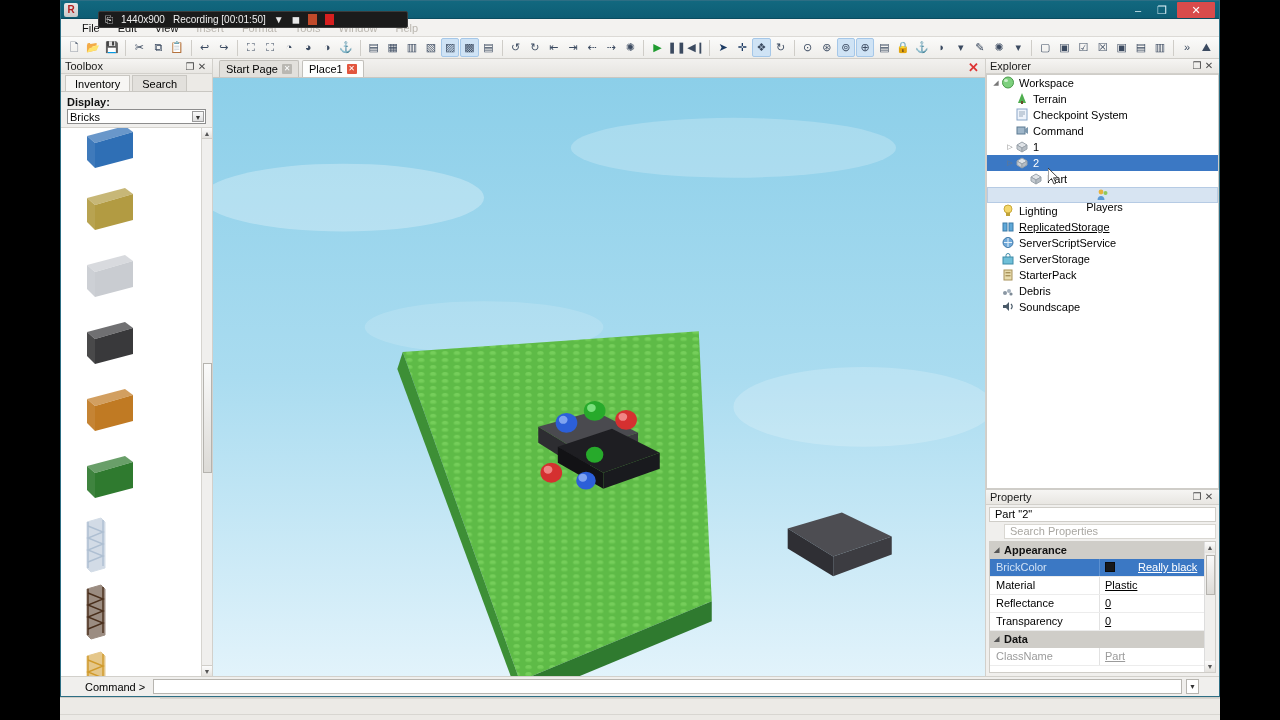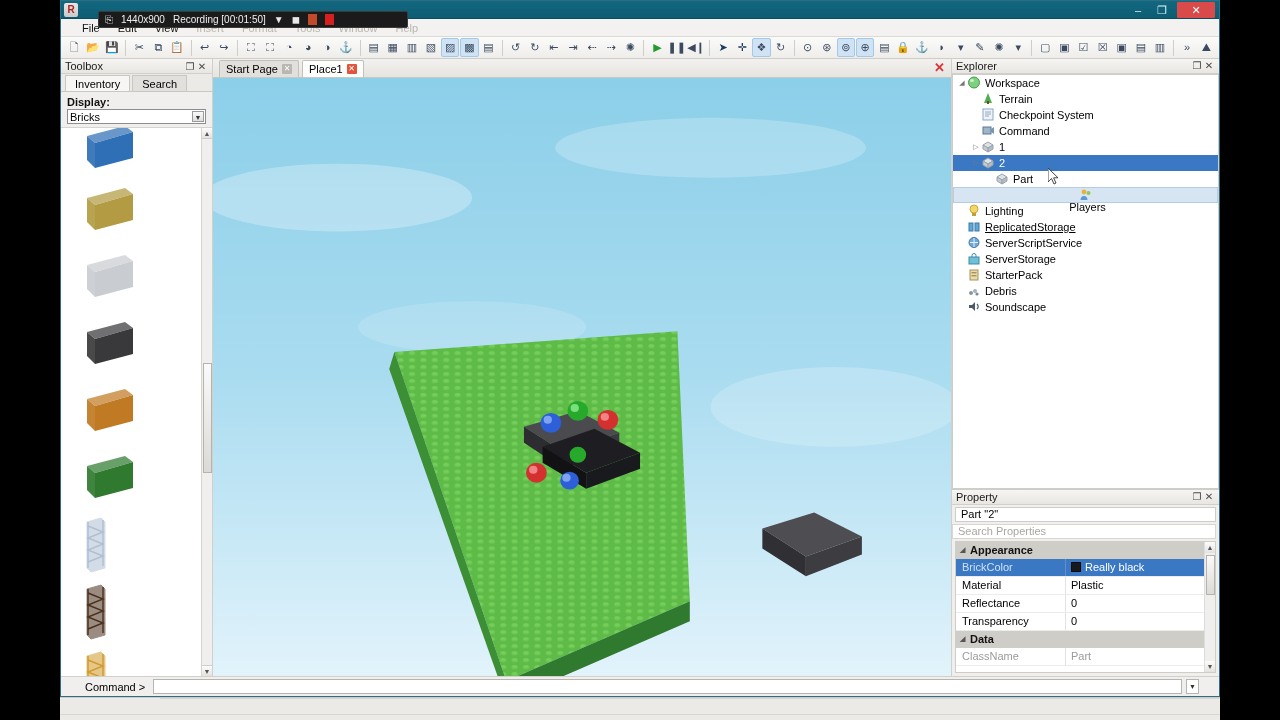--- a/index.html
+++ b/index.html
@@ -94,45 +94,45 @@
   .vtab.active { background:#fdfdfc; }
   .xbox { width:10px; height:10px; font-size:8px; line-height:10px; text-align:center;
           color:#fff; background:#b9b7b2; border-radius:1px; }
   .xbox.red { background:#e2553d; }
   #view-close { position:absolute; right:6px; top:2px; color:#d33; font-size:13px;
                 font-weight:bold; line-height:14px; }
   #viewport { flex:1; position:relative; overflow:hidden;
               background:linear-gradient(180deg,#8fd0ea 0%,#a9dcf0 45%,#c7e8f5 72%,#dff2fa 100%); }
 
   
-  #right { width:268px; border-left:1px solid #d2d0cb; display:flex; flex-direction:column;
+  #right { width:234px; border-left:1px solid #d2d0cb; display:flex; flex-direction:column;
            background:#f0efed; }
   #explorer-body { height:calc(100% - 192px); background:#fff; border:1px solid #cfcdc8;
                    margin:0; overflow:hidden; position:relative; }
   .exrow { height:16px; display:flex; align-items:center; font-size:11px; white-space:nowrap; }
   .exrow .tw { width:10px; font-size:7px; color:#777; text-align:center; }
   .exrow .eico { width:14px; height:13px; margin-right:4px; display:inline-block; }
   .exrow.sel { background:#3b78c4; color:#fff; }
   .exrow.hl { background:#d7e4f2; border:1px solid #b6cbe4;flex-direction:column; }
 
   #property { height:192px; display:flex; flex-direction:column; border-top:1px solid #cfcdc8; }
   #prop-name { height:15px; background:#fff; border:1px solid #cfcdc8; margin:2px 3px;
                display:flex; align-items:center; padding-left:5px; font-size:11px; }
-  #prop-search { height:15px; background:#fff; border:1px solid #d9d7d2; margin:0 3px 2px 0;
+  #prop-search { height:15px; background:#fff; border:1px solid #d9d7d2; margin:0 3px 2px 18px;
                  display:flex; align-items:center; padding-left:5px; font-size:11px; color:#a9a7a2; }
   #prop-grid { flex:1; background:#fff; border:1px solid #cfcdc8; margin:0 3px 3px 3px;
                overflow:hidden; position:relative; }
   .pgroup { height:17px; background:#cfcdc8; display:flex; align-items:center; font-weight:bold;
             font-size:11px; padding-left:4px; color:#111; }
   .pgroup .tw { width:10px; font-size:7px; color:#555; }
   .prow { height:18px; display:flex; align-items:center; font-size:11px;
           border-bottom:1px solid #ececec; }
   .prow .k { width:110px; padding-left:6px; border-right:1px solid #e2e2e2; height:100%;
              display:flex; align-items:center; }
-  .prow .v { flex:1; padding-left:5px; display:flex; align-items:center; gap:4px; }
+  .prow .v { flex:1; padding-left:5px; display:flex; align-items:center; gap:23px;text-decoration:underline; }
   .prow.sel { background:#3b78c4; color:#fff; }
   .prow.sel .k { color:#cfe0f4; border-right-color:#5b90d1; }
   .prow.dim .k, .prow.dim .v { color:#9b9b9b; }
   .swatch { width:10px; height:10px; background:#17191c; border:1px solid #0a0b0d; }
   #prop-scroll { position:absolute; right:0; top:0; width:11px; height:100%;
                  background:#f0efed; border-left:1px solid #ddd; }
   #prop-scroll .arr { height:11px; font-size:7px; text-align:center; line-height:11px;
                       color:#555; background:linear-gradient(#fcfcfc,#e4e2de); }
   #prop-scroll .arr.bot { position:absolute; bottom:0; width:100%; }
   #prop-scroll .thumb { position:absolute; top:13px; left:1px; width:9px; height:40px;

